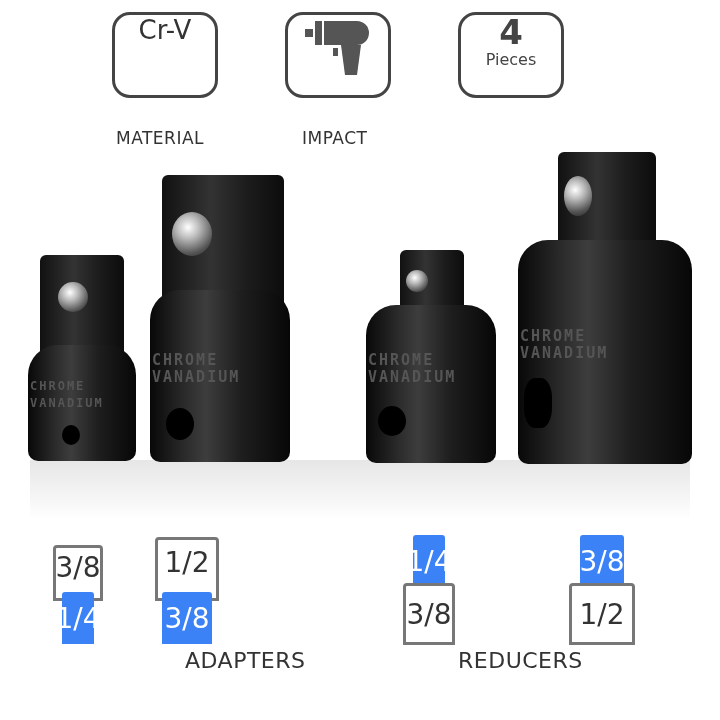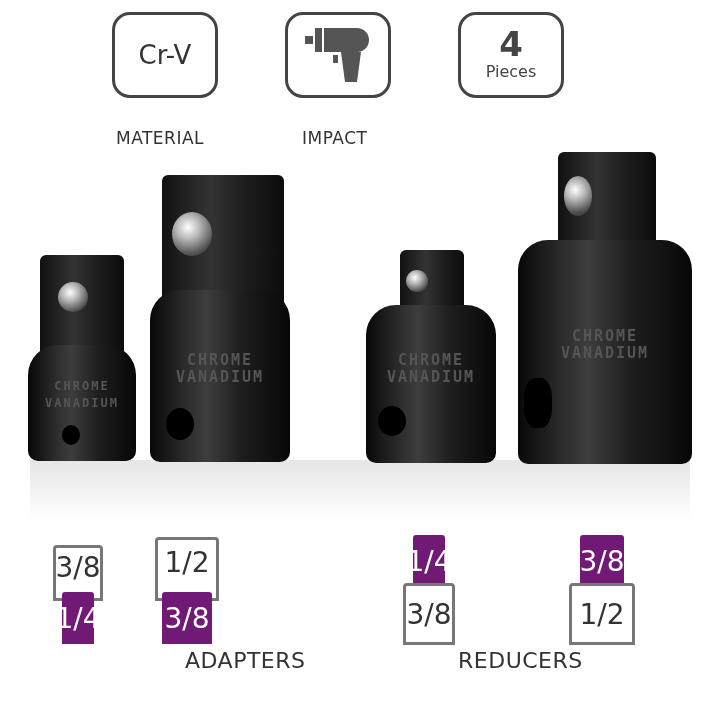--- a/index.html
+++ b/index.html
@@ -1,30 +1,30 @@
 <!DOCTYPE html>
 <html><head>
 <meta charset="utf-8">
 <style>
   html,body{margin:0;padding:0;}
   body{width:720px;height:720px;background:#ffffff;position:relative;overflow:hidden;font-family:"DejaVu Sans","Liberation Sans",sans-serif;color:#333;}
-  .badge{position:absolute;top:12px;width:106px;height:86px;border:3px solid #444;border-radius:18px;box-sizing:border-box;background:#fff;display:flex;align-items:center;justify-content:center;flex-direction:column;}
+  .badge{position:absolute;top:12px;width:106px;height:86px;border:3px solid #444;border-radius:18px;box-sizing:border-box;background:#fff;display:flex;align-items:center;justify-content:flex-start;flex-direction:column;}
   .badge-text{font-size:26px;color:#333;}
   .badge-big{font-size:34px;font-weight:bold;color:#444;line-height:34px;}
   .badge-small{font-size:16px;font-weight:normal;color:#444;line-height:22px;}
   .caption{position:absolute;top:128px;font-size:17px;letter-spacing:0.5px;color:#333;}
   .sq{position:absolute;background:linear-gradient(90deg,#111 0%,#333 40%,#1c1c1c 70%,#0c0c0c 100%);border-radius:6px 6px 2px 2px;}
   .body{position:absolute;border-radius:30px 30px 10px 10px;background:linear-gradient(90deg,#080808 0%,#2b2b2b 25%,#3d3d3d 40%,#1e1e1e 65%,#070707 100%);}
   .ball{position:absolute;border-radius:50%;background:radial-gradient(circle at 40% 35%,#fff 0%,#bbb 30%,#555 70%,#222 100%);}
   .hole{position:absolute;border-radius:50%;background:#000;}
-  .engrave{position:absolute;font-family:"DejaVu Sans Mono","Liberation Mono",monospace;font-size:15px;color:#555;letter-spacing:2px;font-weight:bold;line-height:17px;text-align:center;}
+  .engrave{position:absolute;font-family:"DejaVu Sans Mono","Liberation Mono",monospace;font-size:15px;color:#555;letter-spacing:2px;font-weight:bold;line-height:17px;text-align:left;}
   .shadow{position:absolute;height:60px;background:linear-gradient(180deg,#e6e6e6,#ffffff);}
   .sizebox{position:absolute;box-sizing:border-box;display:flex;align-items:center;justify-content:center;font-size:28px;}
   .sb-out{border:3px solid #777;background:#fff;color:#333;border-radius:4px 4px 0 0;}
-  .sb-in{background:#701a75;color:#fff;border-radius:3px 3px 0 0;}
+  .sb-in{background:#3b82f6;color:#fff;border-radius:3px 3px 0 0;}
   .group-label{position:absolute;top:648px;font-size:22px;letter-spacing:0.5px;color:#333;}
 </style>
 </head>
 <body>
 
 <div class="badge" style="left:112px;">
   <span class="badge-text">Cr-V</span>
 </div>
 <div class="caption" style="left:116px;">MATERIAL</div>
 

